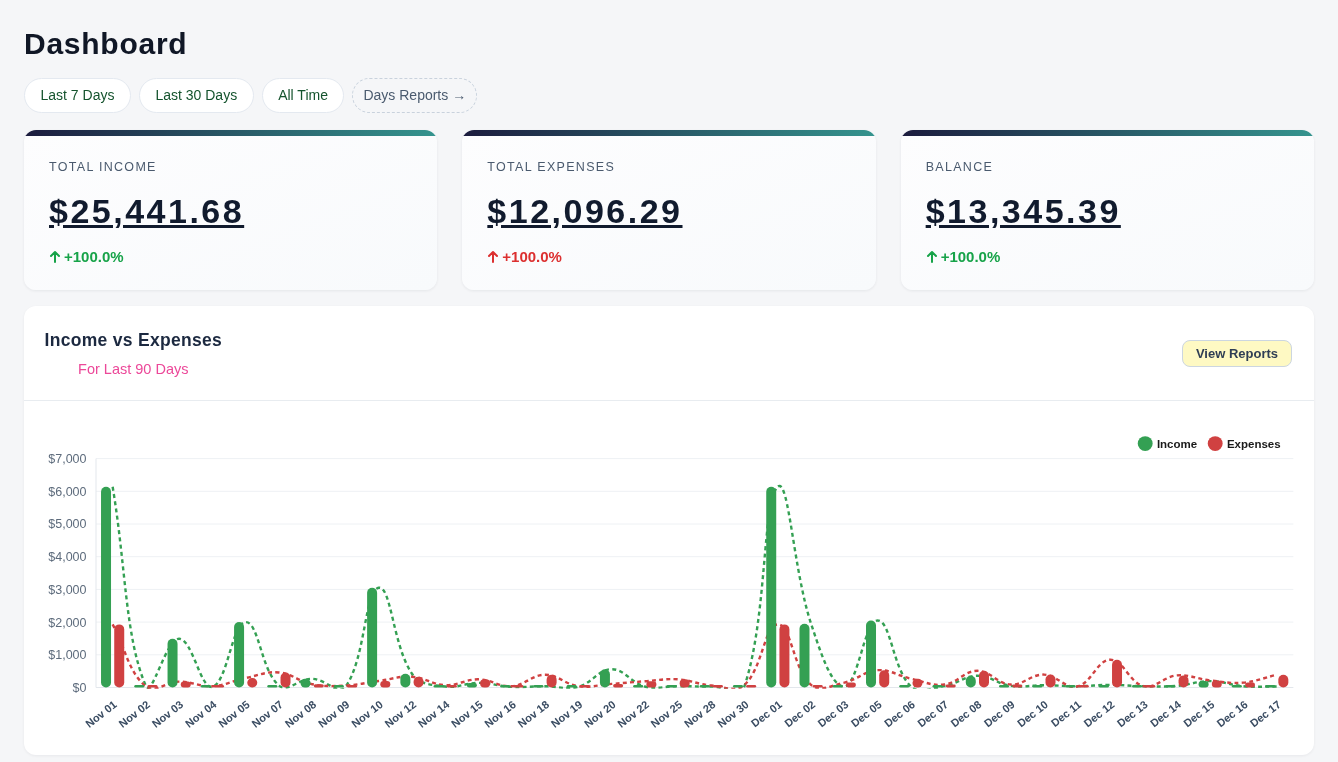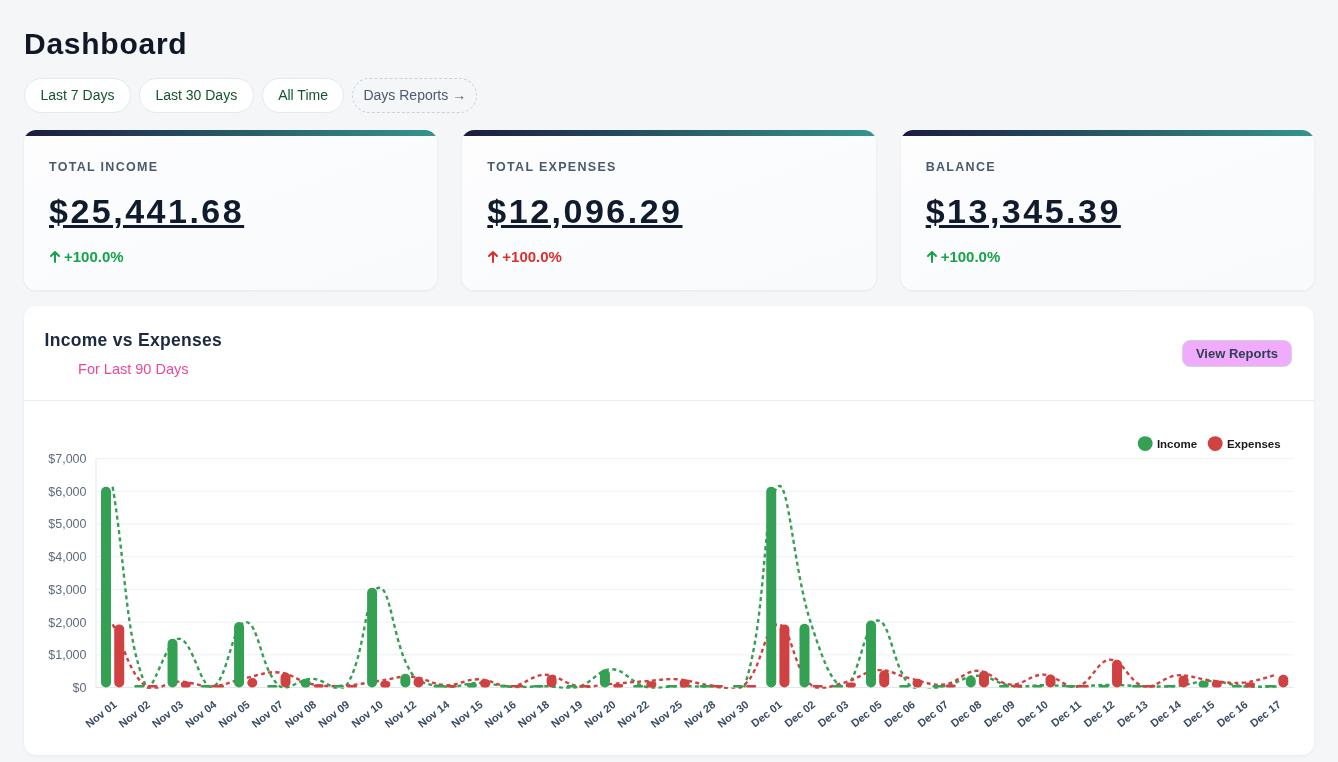--- a/index.html
+++ b/index.html
@@ -11,31 +11,31 @@
   .pills { display:flex; gap:8px; margin-top:18px; }
   .pill { height:35px; display:inline-flex; align-items:center; padding:0 15.5px; border-radius:17.5px;
           background:#ffffff; border:1px solid #e4e9f0; font-size:14px; font-weight:400; color:#14532d; }
   .pill.active { background:#1f1a46; border-color:#1f1a46; color:#ffffff; font-weight:700; }
   .pill.dashed { background:transparent; border:1.5px dashed #c9d2dd; color:#4a5a6e; padding:0 10px; font-weight:500; }
   .cards { display:grid; grid-template-columns:1fr 1fr 1fr; gap:25px; margin-top:17px; }
   .card { position:relative; height:160px; border-radius:12px; background:linear-gradient(160deg,#fdfdfe 0%,#f8fafc 100%);
           box-shadow:0 1px 3px rgba(15,23,42,0.07); overflow:hidden; }
   .strip { position:absolute; top:0; left:0; right:0; height:6px; background:linear-gradient(90deg,#1c1c3e,#35948e); }
   .card .inner { padding:30px 25px 0; }
-  .clabel { font-size:12.5px; font-weight:700; color:#4a5a6e; letter-spacing:1.3px; }
+  .clabel { font-size:12.5px; font-weight:400; color:#4a5a6e; letter-spacing:1.3px; }
   .camount { font-size:34px; font-weight:700; color:#111b2e; margin-top:18px; letter-spacing:2.5px;text-decoration:underline; }
   .cchange { font-size:15px; font-weight:700; margin-top:17px; }
   .up { color:#17a349; }
   .down { color:#dc3030; }
   .chartcard { margin-top:16px; background:#ffffff; border-radius:12px; box-shadow:0 1px 3px rgba(15,23,42,0.06); height:449px; }
   .chead { display:flex; align-items:flex-start; justify-content:space-between; padding:24px 22px 0 20.5px; height:95px;
            border-bottom:1px solid #e8ecf0;text-align:center; }
   .chead h2 { font-size:17.5px; font-weight:700; color:#1c2940; letter-spacing:0.3px; }
   .chead .sub { font-size:14.5px; color:#ec4899; margin-top:10px; }
-  .vrbtn { height:27px; padding:0 13px; display:inline-flex; align-items:center; background:#f0abfc;
+  .vrbtn { height:27px; padding:0 13px; display:inline-flex; align-items:center; background:#fef9c3;
            border:1px solid #ccd6e0; border-radius:8px; font-size:13px; font-weight:700; color:#2f3e54; margin-top:10px; }
   .chartbody { padding:0; }
 </style>
 </head>
 <body>
 <div class="wrap">
   <h1>Dashboard</h1>
   <div class="pills">
     <span class="pill">Last 7 Days</span>
     <span class="pill">Last 30 Days</span>

